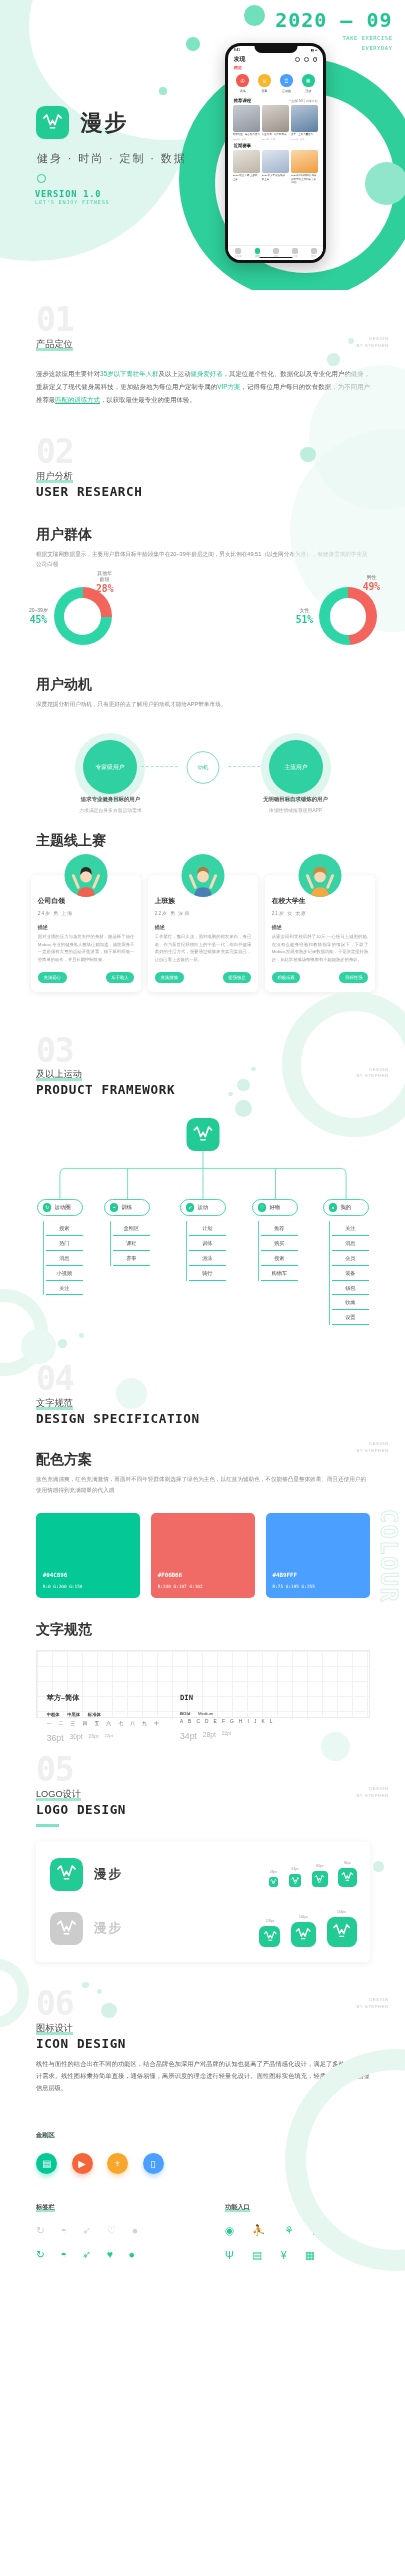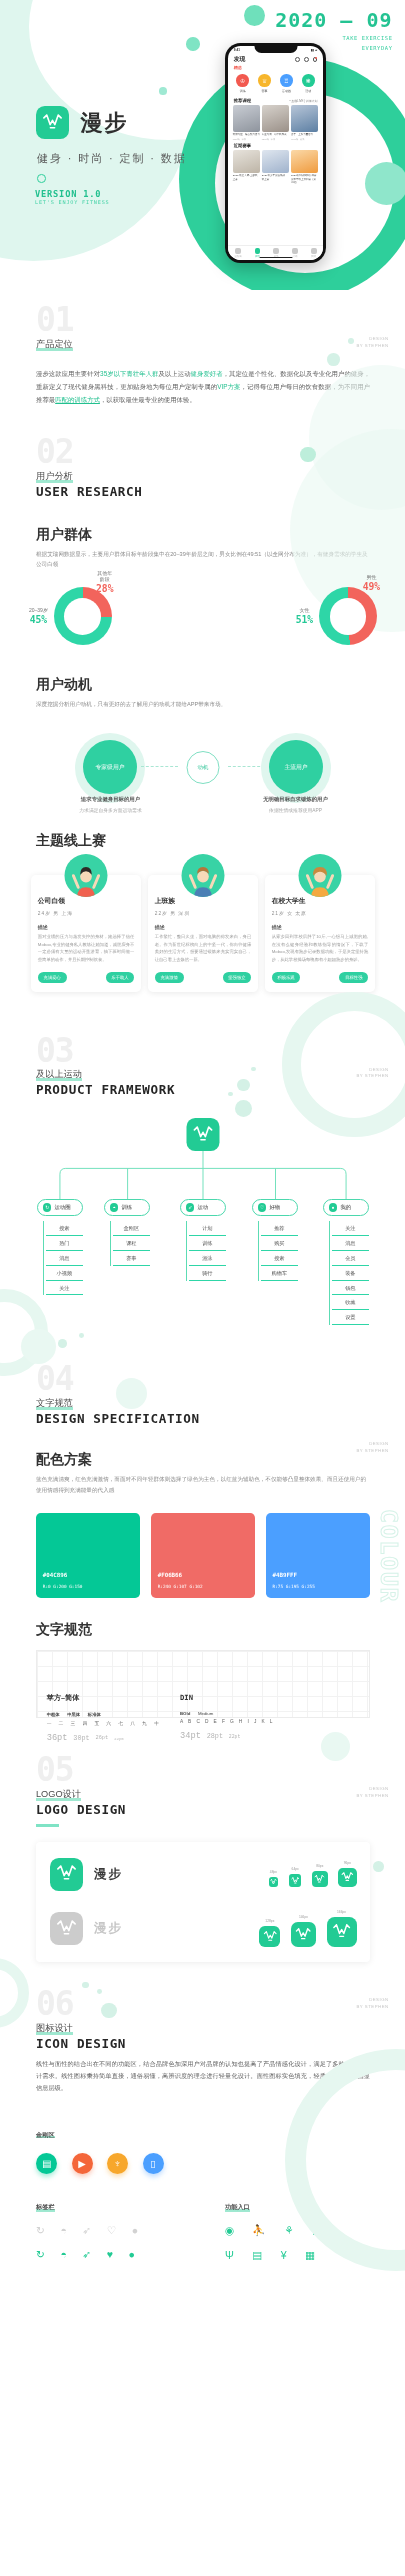--- a/index.html
+++ b/index.html
@@ -158,21 +158,21 @@
     color:transparent; -webkit-text-stroke:1px #d6f2e8; letter-spacing:1.9px; font-family:"DejaVu Sans Mono", monospace;}
 
   
   .type-box { margin:11.6px 36px 0; height:68px; border:1px solid #ececec; position:relative;
     background-image:linear-gradient(#f2f2f2 1px, transparent 1px), linear-gradient(90deg,#f2f2f2 1px, transparent 1px);
     background-size:15px 15px; }
   .tb-col { position:absolute; top:14px;margin-top:28px; }
   .tb-t { font-size:7.2px; font-weight:bold; color:#333;}
   .tb-w { font-size:4.3px; font-weight:bold; color:#444; margin-top:8.7px; display:flex; gap:7.7px;}
   .tb-g { font-size:4.8px; color:#666; margin-top:2.9px; letter-spacing:2.9px;}
-  .tb-s { margin-top:7.7px; display:flex; align-items:center; gap:5.8px; color:#b5b5b5;font-family:Liberation Mono, monospace;}
+  .tb-s { margin-top:7.7px; display:flex; align-items:flex-start; gap:5.8px; color:#b5b5b5;}
 
   
   .logo-panel { margin:15.5px 36px 0; background:#fff; border-radius:3.9px; box-shadow:0 1px 7.7px rgba(0,0,0,.08); padding:15.5px 13.5px; }
   .lp-row { display:flex; align-items:center; }
   .lp-left { display:flex; align-items:center; gap:11.6px; width:128px;}
   .lp-tile { width:33px; height:33px; border-radius:8.7px; background:#22cb94; display:flex;align-items:center;justify-content:center;}
   .lp-tile.grey { background:#cccccc; }
   .lp-word { font-size:12.6px; font-weight:bold; color:#3a3a3a; letter-spacing:1.9px;}
   .lp-word.grey { color:#c6c6c6;}
   .lp-sizes { display:flex; align-items:flex-end; gap:10.6px; margin-left:auto;}

